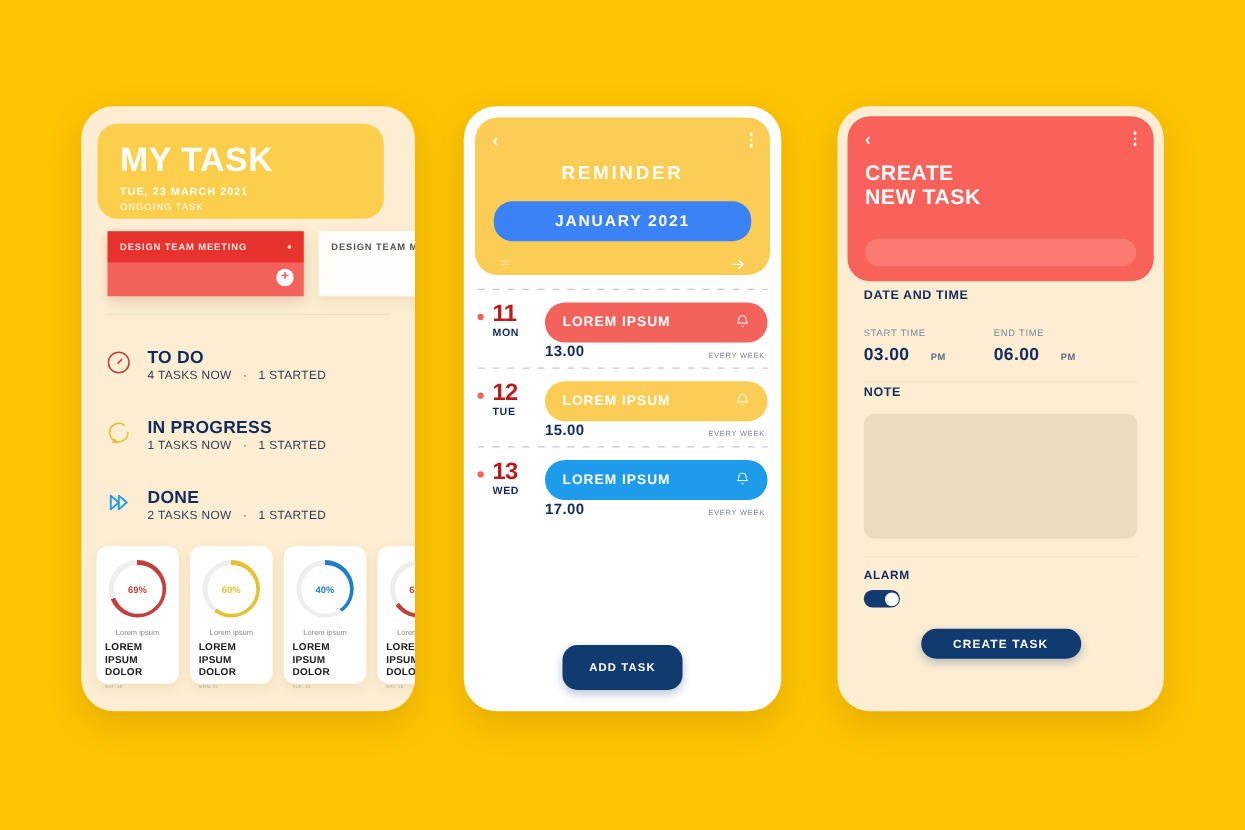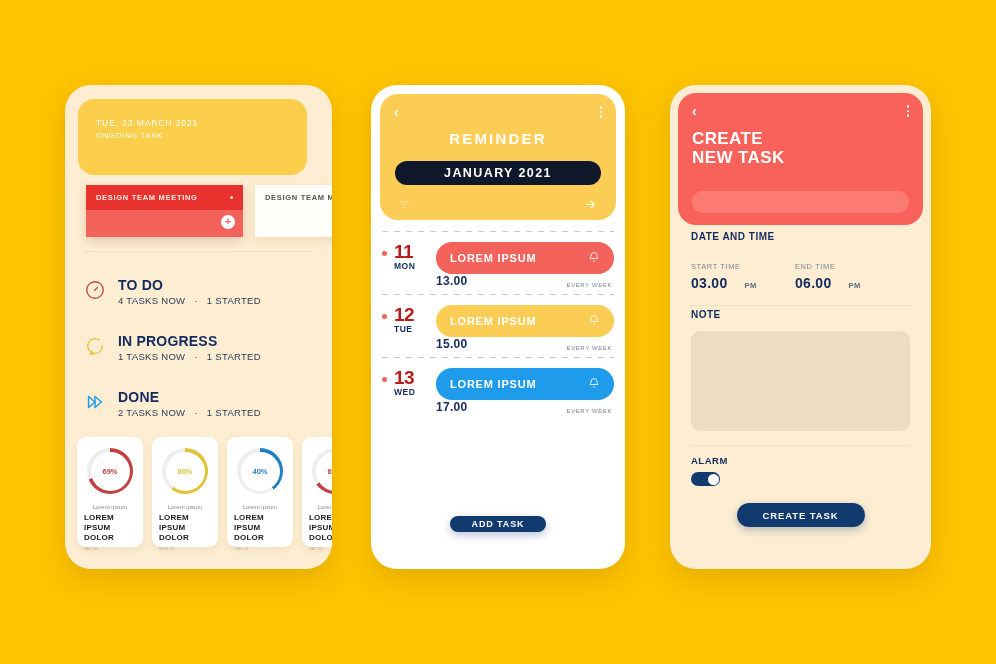--- a/index.html
+++ b/index.html
@@ -27,21 +27,21 @@
     position: absolute; left: 13px; top: 14px;
     width: 229px; height: 76px;
     background: #fbcf4b; border-radius: 16px;
     padding: 14px 18px 0 18px;
   }
   .p1-title {
     color: #fff; font-weight: 700; font-size: 27px;
     letter-spacing: .5px; line-height: 30px;
   }
   .p1-date {
-    color: #fff; font-size: 8.5px; font-weight: 400;
+    color: #fff; font-size: 8.5px; font-weight: 700;
     letter-spacing: .9px; margin-top: 5px;
   }
   .p1-sub {
     color: #fff; font-size: 7.5px; font-weight: 400;
     letter-spacing: .8px; margin-top: 3px;
   }
 
   .p1-cards { position: absolute; left: 0px; top: 100px; width: 267px; height: 52px; }
   .mtg-card {
     position: absolute; top: 0; width: 157px; height: 52px;
@@ -107,22 +107,22 @@
   }
   .p2-topbar { display: flex; justify-content: space-between; align-items: center; height: 16px; }
   .chev-back { color: #fff; font-size: 14px; font-weight: 700; line-height: 14px; }
   .kebab { display: flex; flex-direction: column; gap: 2px; align-items: center; }
   .kebab i { width: 2.5px; height: 2.5px; border-radius: 50%; background: #fff; display: block; }
   .p2-title {
     text-align: center; color: #fff; font-weight: 700; font-size: 15px;
     letter-spacing: 2.2px; margin-top: 10px;
   }
   .p2-month {
-    margin: 14px auto 12px auto; width: 206px; height: 24px;
-    background: #0f172a; border-radius: 15px; color: #fff;
+    margin: 14px auto 12px auto; width: 206px; height: 32px;
+    background: #3b82f6; border-radius: 15px; color: #fff;
     font-size: 12.5px; font-weight: 600; letter-spacing: 1.4px;
     display: flex; align-items: center; justify-content: center;
   }
   .p2-navrow { display: flex; justify-content: space-between; align-items: center; margin-top: 9px; padding: 0 4px; }
 
   .rem-list { position: absolute; left: 11px; top: 146px; width: 232px; }
   .rem-item { position: relative; padding-bottom: 6px; }
   .dash {
     height: 1px; margin-bottom: 10px;
     background-image: linear-gradient(to right, #c9c9c9 0 6px, transparent 6px 12px);
@@ -141,21 +141,21 @@
   }
   .rem-pill.red    { background: #f4625c; }
   .rem-pill.yellow { background: #fccd54; }
   .rem-pill.blue   { background: #1e9bea; }
   .rem-foot { display: flex; justify-content: space-between; align-items: flex-end; margin-top: 0; padding-right: 2px; }
   .rem-time { font-size: 12px; font-weight: 700; color: #132a5e; letter-spacing: .3px; }
   .rem-rep { font-size: 6px; color: #7b8598; letter-spacing: .6px; }
 
   .add-task-btn {
     position: absolute; left: 50%; transform: translateX(-50%); top: 431px;
-    width: 96px; height: 16px; background: #113a6f; border-radius: 12px;
+    width: 96px; height: 36px; background: #113a6f; border-radius: 12px;
     color: #fff; font-size: 9px; font-weight: 700; letter-spacing: .9px;
     display: flex; align-items: center; justify-content: center;
     box-shadow: 0 3px 8px rgba(17,58,111,.3);
   }
 
   
   .p3-header {
     position: absolute; left: 8px; top: 8px; width: 245px; height: 132px;
     background: #f9625a; border-radius: 18px; padding: 10px 14px;
   }
@@ -197,20 +197,21 @@
   }
 </style>
 </head>
 <body>
 
 <div class="stage">
 
   <div class="phone phone-1">
 
     <div class="p1-header">
+      <div class="p1-title">MY TASK</div>
       <div class="p1-date">TUE, 23 MARCH 2021</div>
       <div class="p1-sub">ONGOING TASK</div>
     </div>
 
     <div class="p1-cards">
       <div class="mtg-card primary">
         <div class="mtg-top">
           <span class="mtg-label">DESIGN TEAM MEETING</span>
           <span class="mtg-dot"></span>
         </div>

